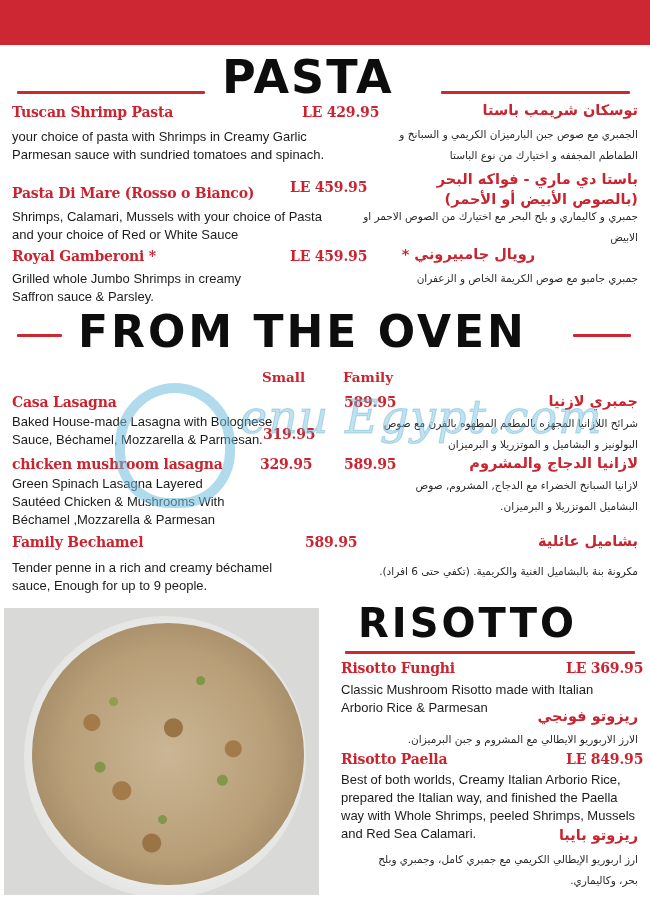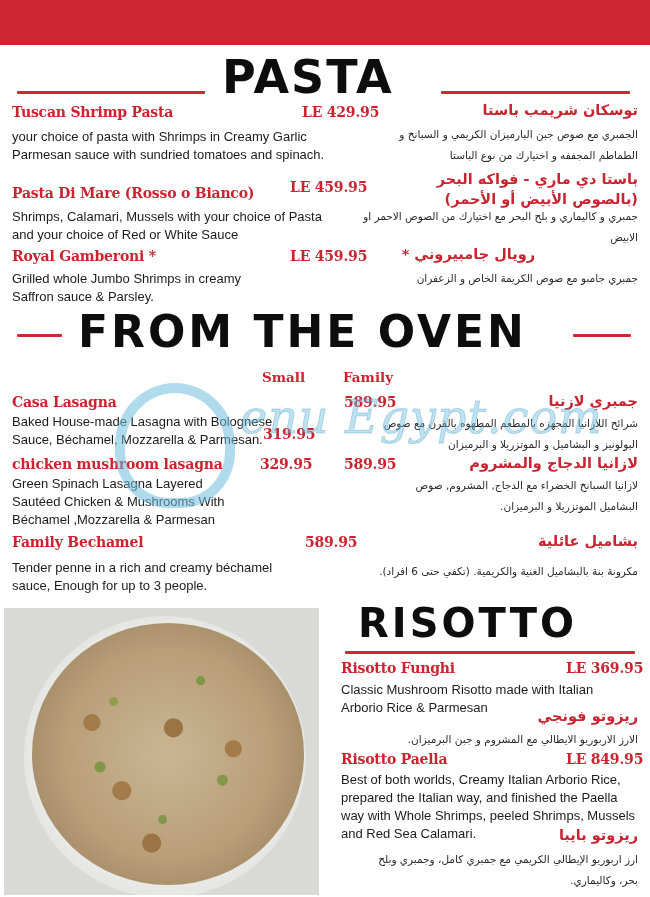--- a/index.html
+++ b/index.html
@@ -110,21 +110,21 @@
   <div class="abs price" style="left:260px;top:456px;">329.95</div>
   <div class="abs price" style="left:344px;top:456px;">589.95</div>
   <div class="abs desc" style="left:12px;top:475px;width:225px;">Green Spinach Lasagna Layered Sautéed Chicken &amp; Mushrooms With Béchamel ,Mozzarella &amp; Parmesan</div>
   <div class="abs ar-name" style="right:12px;top:455px;">لازانيا الدجاج والمشروم</div>
   <div class="abs ar-desc" style="right:12px;top:475px;width:255px;">لازانيا السبانخ الخضراء مع الدجاج, المشروم, صوص البشاميل الموتزريلا و البرميزان.</div>
 </div>
 
 <div>
   <div class="abs name" style="left:12px;top:534px;">Family Bechamel</div>
   <div class="abs price" style="left:305px;top:534px;">589.95</div>
-  <div class="abs desc" style="left:12px;top:559px;width:275px;">Tender penne in a rich and creamy béchamel sauce, Enough for up to 3 people.</div>
+  <div class="abs desc" style="left:12px;top:559px;width:275px;">Tender penne in a rich and creamy béchamel sauce, Enough for up to 9 people.</div>
   <div class="abs ar-name" style="right:12px;top:533px;">بشاميل عائلية</div>
   <div class="abs ar-desc" style="right:12px;top:561px;width:330px;">مكرونة بنة بالبشاميل الغنية والكريمية. (تكفي حتى 6 افراد).</div>
 </div>
 
 <div class="watermark-m"></div>
 <div class="watermark">enu Egypt.com</div>
 
 <div class="photo">
   <div class="plate-rim"></div>
   <div class="risotto-bowl"></div>

